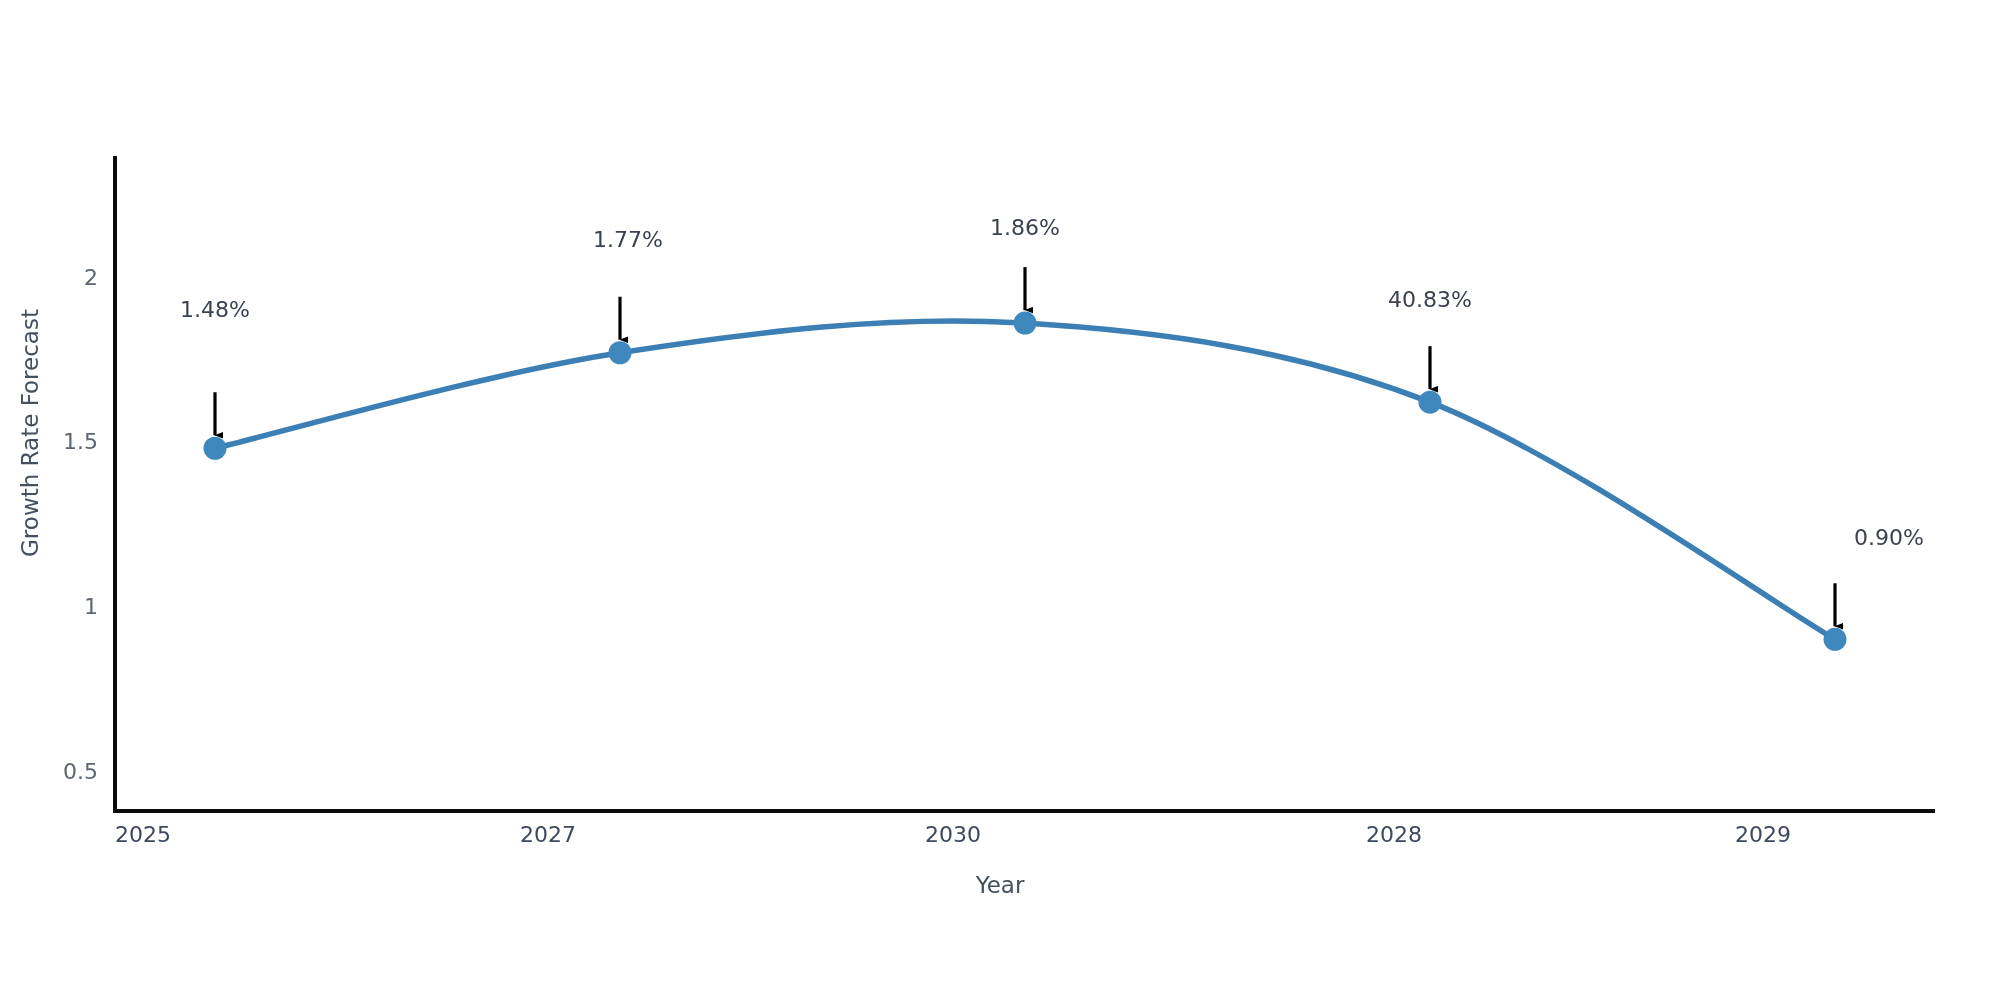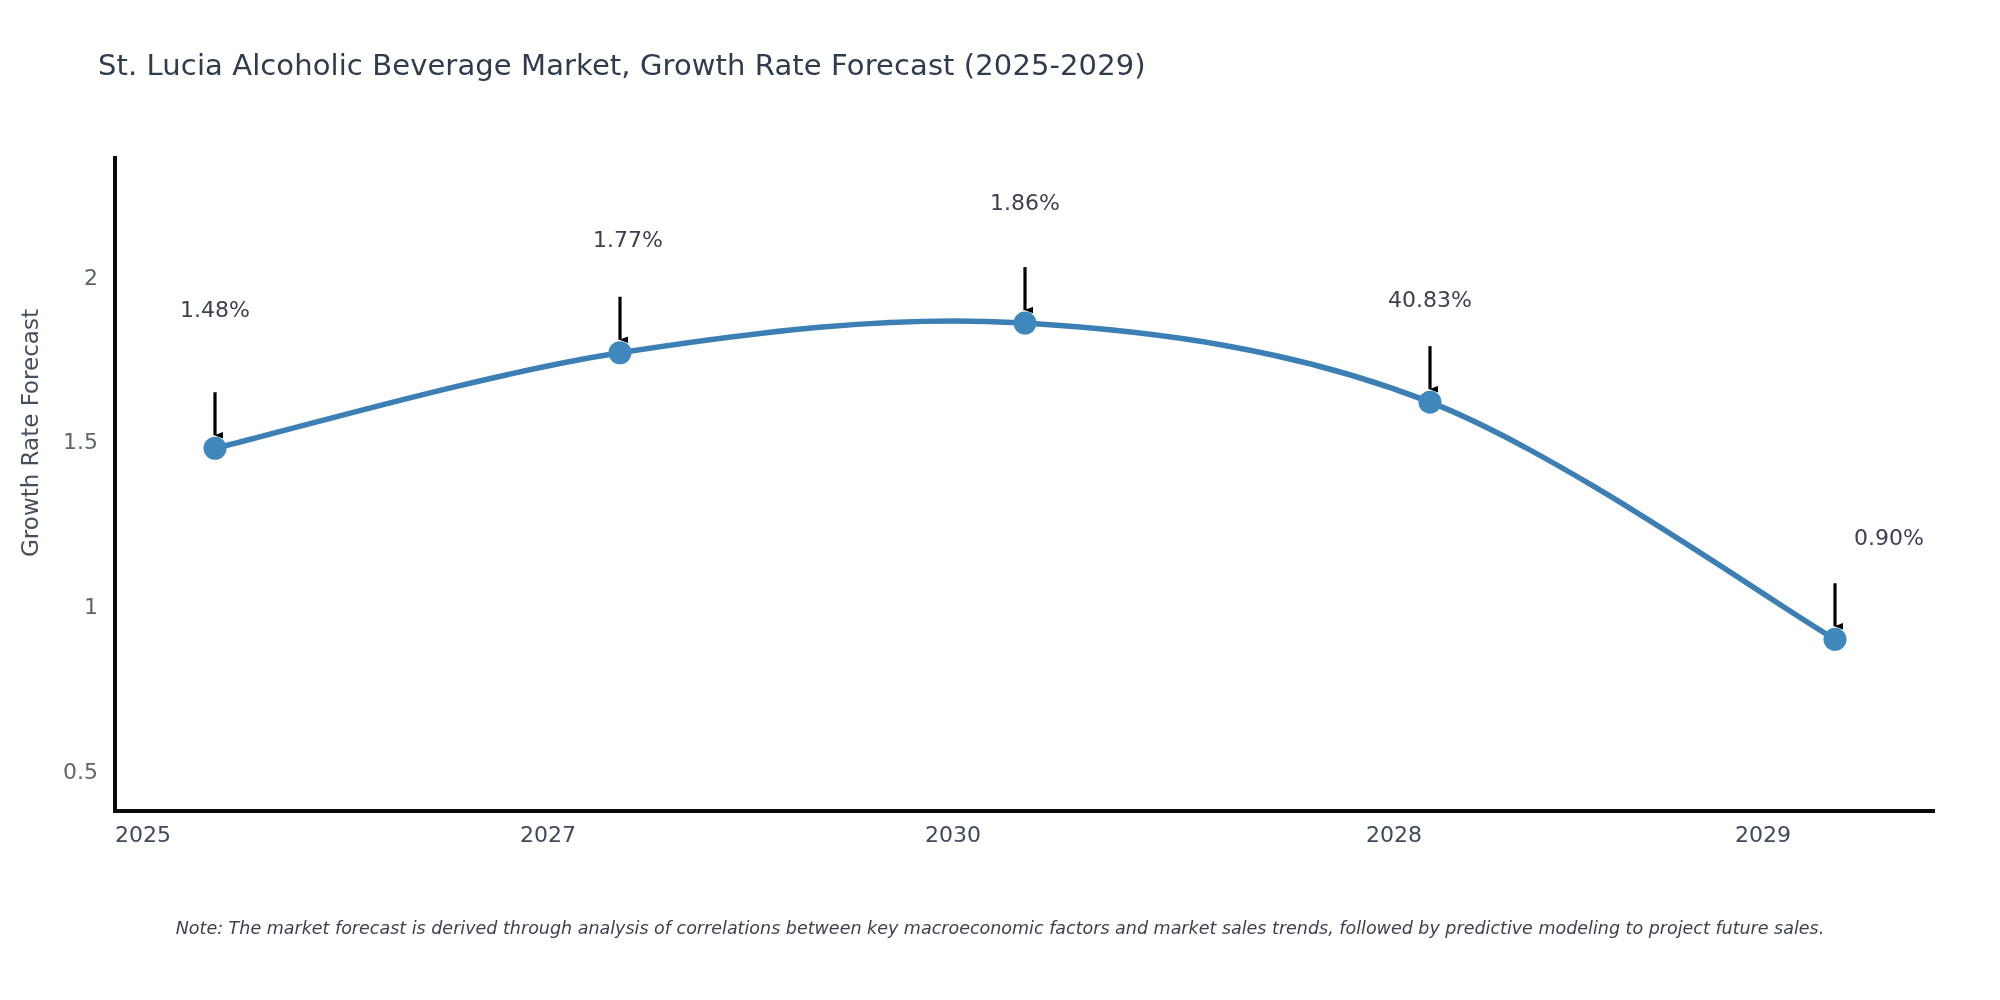--- a/index.html
+++ b/index.html
@@ -111,26 +111,26 @@
     font-style: italic;
     color: #3a4150;
     font-family: "DejaVu Sans", "Liberation Sans", sans-serif;
   }
 </style>
 </head>
 <body>
 
 <div id="figure">
 
-  <div id="chart-title">St. Lucia Alcoholic Beverage Market, Growth Rate Forecast (2025-2029)</div>
 
   <div id="y-axis-line"></div>
   <div id="x-axis-line"></div>
 
   <div id="y-axis-title">Growth Rate Forecast</div>
+  <div id="x-axis-title">Year</div>
 
   <div class="ytick-wrap">
     <div class="ytick-inner" style="top:277px">2</div>
     <div class="ytick-inner" style="top:441px">1.5</div>
     <div class="ytick-inner" style="top:606px">1</div>
     <div class="ytick-inner" style="top:771px">0.5</div>
   </div>
 
   <div>
     <div class="xtick" style="left:215px">2025</div>
@@ -159,20 +159,19 @@
         <circle cx="620" cy="352.74666666666667" r="11.5" fill="#3f88bd"></circle>
         <circle cx="1025" cy="323.1066666666666" r="11.5" fill="#3f88bd"></circle>
         <circle cx="1430" cy="402.14666666666665" r="11.5" fill="#3f88bd"></circle>
         <circle cx="1835" cy="639.2666666666667" r="11.5" fill="#3f88bd"></circle>
       </g>
   </svg>
 
   <div>
     <div class="point-label" style="left:215px;  top:322px">1.48%</div>
     <div class="point-label" style="left:628px;  top:252px">1.77%</div>
-    <div class="point-label" style="left:1025px; top:215px">1.86%</div>
+    <div class="point-label" style="left:1025px; top:240px">1.86%</div>
     <div class="point-label" style="left:1430px; top:312px">40.83%</div>
     <div class="point-label" style="left:1889px; top:550px">0.90%</div>
   </div>
 
-  <div id="footnote">Note: The market forecast is derived through analysis of correlations between key macroeconomic factors and market sales trends, followed by predictive modeling to project future sales.</div>
 
 </div>
 
 </body></html>

